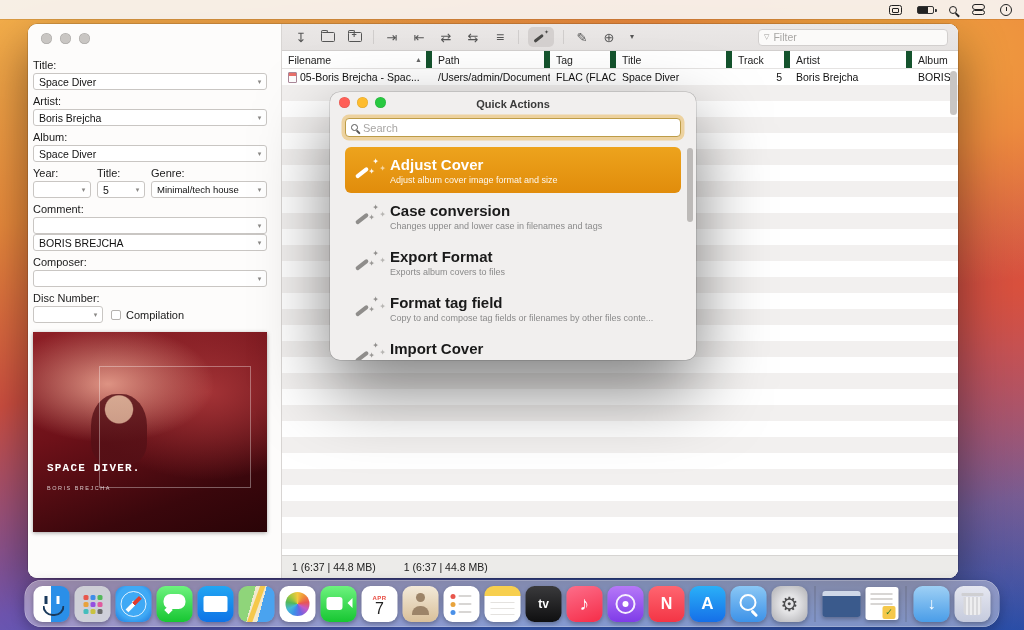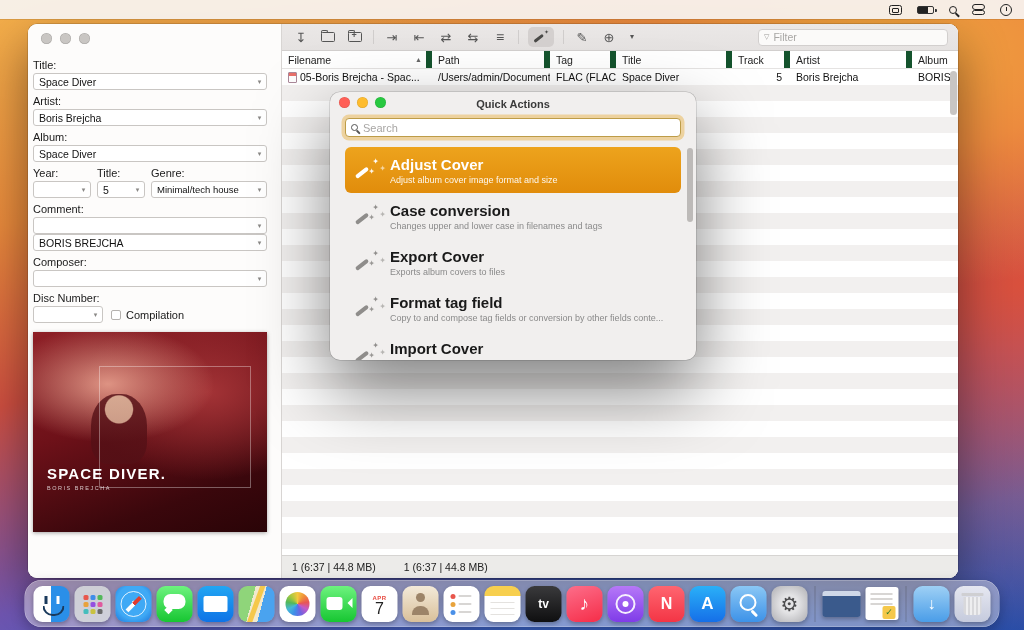--- a/index.html
+++ b/index.html
@@ -64,21 +64,21 @@
 
   .cover { margin-top:9px; width:100%; height:200px; position:relative; overflow:hidden;
     background:
       radial-gradient(70% 45% at 32% 26%, rgba(238,168,148,0.85) 0%, rgba(238,168,148,0) 65%),
       radial-gradient(100% 80% at 75% 30%, #a33336 0%, rgba(163,51,54,0) 55%),
       linear-gradient(160deg, #8e1f26 0%, #6e1119 40%, #3a070c 78%, #2a0407 100%);
     box-shadow:0 1px 4px rgba(0,0,0,0.35); }
   .cover-frame { position:absolute; right:16px; top:34px; width:152px; height:122px; border:1px solid rgba(255,255,255,0.35); }
   .cover-silhouette { position:absolute; left:58px; top:62px; width:56px; height:70px; border-radius:45% 45% 30% 30%;
     background:radial-gradient(circle at 50% 22%, #d9b49a 0 22%, #541016 24%); opacity:0.8; }
-  .cover-title { position:absolute; left:14px; bottom:50px; color:#fff; font-weight:bold; font-size:15px; letter-spacing:1.2px; }
+  .cover-title { position:absolute; left:14px; bottom:58px; color:#fff; font-weight:bold; font-size:11px; letter-spacing:1.2px;font-family:Liberation Mono, monospace; }
   .cover-artist { position:absolute; left:14px; bottom:41px; color:rgba(255,255,255,0.75); font-size:5.5px; letter-spacing:1.5px; }
 
   
   .main { flex:1; display:flex; flex-direction:column; min-width:0; background:#fff; position:relative; }
   .toolbar { height:27px; flex:0 0 27px; background:linear-gradient(#ebe8e7,#e5e2e1); border-bottom:1px solid #d2cfce;
     display:flex; align-items:center; padding:0 10px; gap:9px; color:#555; }
   .tb { width:18px; height:20px; display:flex; align-items:center; justify-content:center; font-size:13px; color:#555; }
   .tb::before { line-height:1; }
   .tb-save::before { content:"↧"; }
   .tb-a1::before { content:"⇥"; } .tb-a2::before { content:"⇤"; }
@@ -460,29 +460,29 @@
       <div class="qa-row">
         <span class="wand"></span>
         <div class="qa-text">
           <div class="qa-name">Case conversion</div>
           <div class="qa-desc">Changes upper and lower case in filenames and tags</div>
         </div>
       </div>
       <div class="qa-row">
         <span class="wand"></span>
         <div class="qa-text">
-          <div class="qa-name">Export Cover</div>
+          <div class="qa-name">Export Format</div>
           <div class="qa-desc">Exports album covers to files</div>
         </div>
       </div>
       <div class="qa-row">
         <span class="wand"></span>
         <div class="qa-text">
           <div class="qa-name">Format tag field</div>
-          <div class="qa-desc">Copy to and compose tag fields or conversion by other fields conte...</div>
+          <div class="qa-desc">Copy to and compose tag fields or filenames by other files conte...</div>
         </div>
       </div>
       <div class="qa-row">
         <span class="wand"></span>
         <div class="qa-text">
           <div class="qa-name">Import Cover</div>
           <div class="qa-desc">Imports album covers from files</div>
         </div>
       </div>
     </div>

